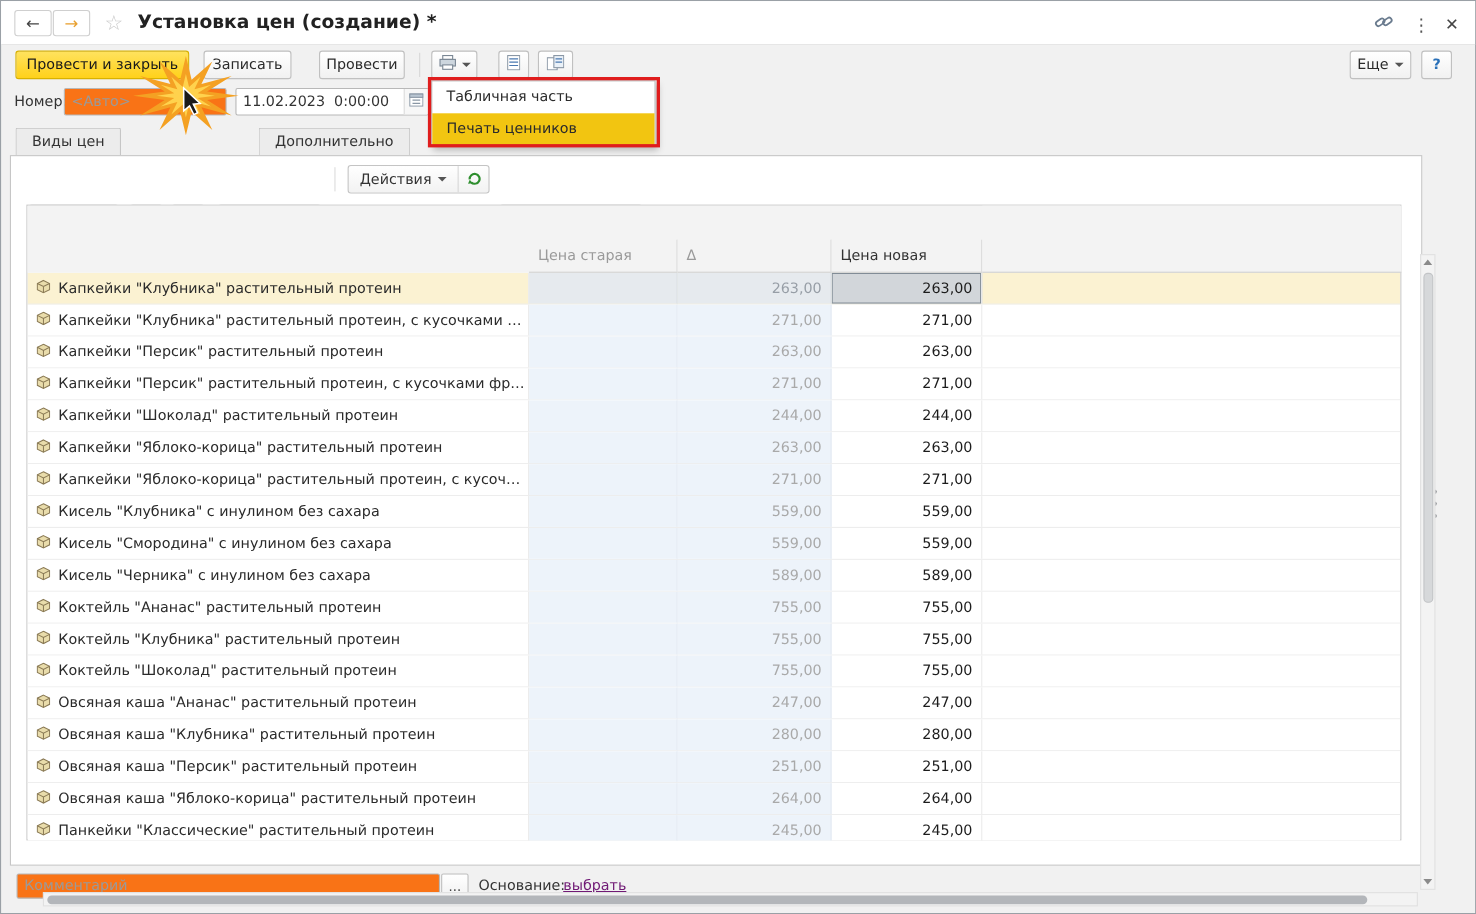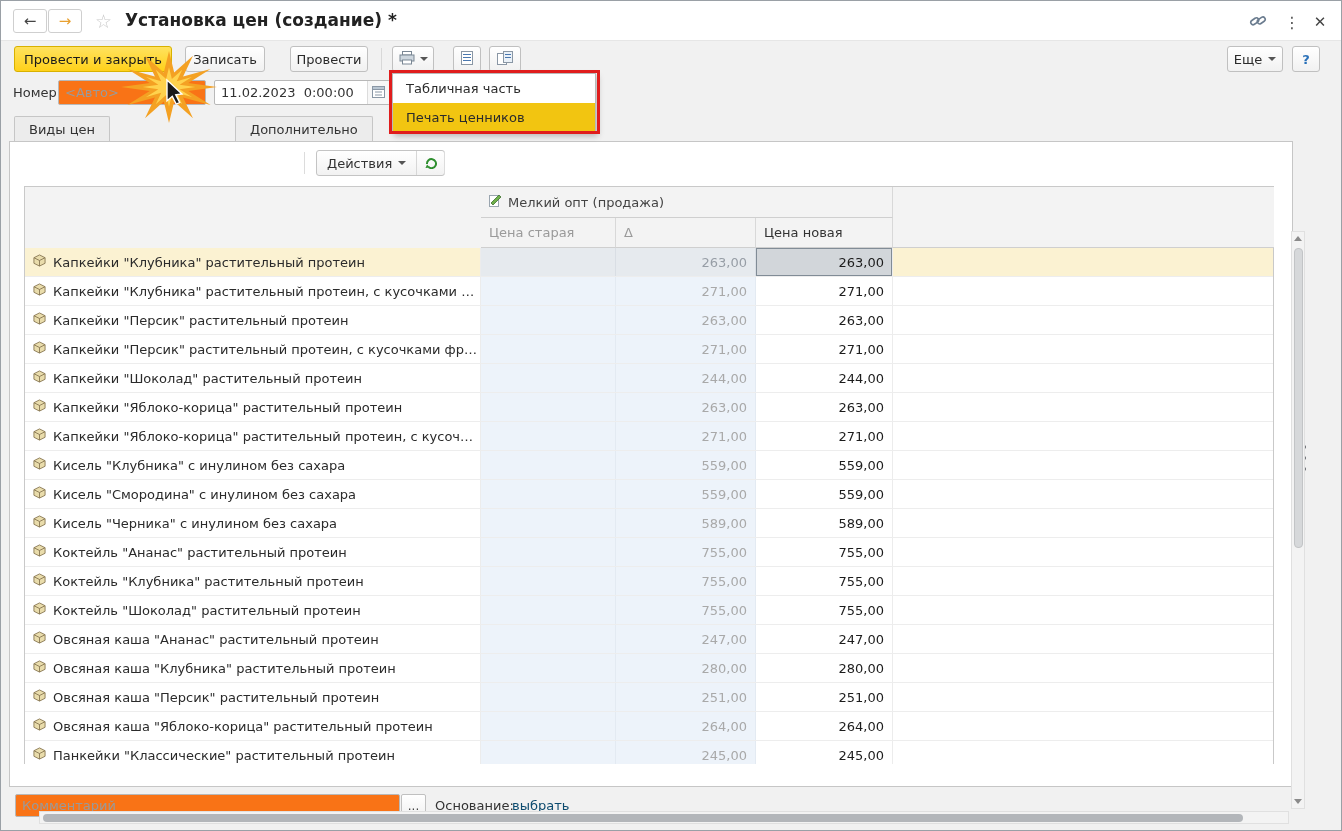--- a/index.html
+++ b/index.html
@@ -96,21 +96,21 @@
   .varrow.down { border-top:5px solid #8a8a8a; margin-top:auto; }
   .vthumb { position:absolute; top:16px; left:2px; width:9px; height:300px; background:#d6d8da; border:1px solid #c2c4c6; border-radius:4px; cursor:pointer; }
 
   .splitter-dots { position:absolute; left:1301px; top:444px; display:flex; flex-direction:column; gap:7px; cursor:pointer; }
   .splitter-dots i { width:4px; height:4px; border-radius:50%; background:#5f6368; }
 
   
   .inp-comment { position:absolute; left:14px; top:793px; width:385px; height:23px; }
   .btn-dots { position:absolute; left:400px; top:793px; width:25px; height:23px; border:1px solid #c0c0c0; border-radius:2px; background:linear-gradient(#fff,#f1f1f1); display:flex; align-items:center; justify-content:center; cursor:pointer; font-size:12px; color:#444; }
   .basis-label { position:absolute; left:434px; top:797px; color:#333; }
-  .basis-link { position:absolute; left:511px; top:797px; color:#0c4a6e; text-decoration:underline; cursor:pointer; }
+  .basis-link { position:absolute; left:511px; top:797px; color:#701a75; text-decoration:underline; cursor:pointer; }
 
   
   .menu { position:absolute; left:391px; top:72px; width:204px; background:#fff; border:1px solid #b9b9b9; box-shadow:2px 3px 6px rgba(0,0,0,.25); z-index:30; }
   .menu-item { height:29px; display:flex; align-items:center; padding-left:13px; cursor:pointer; color:#2b2b2b; white-space:nowrap; }
   .menu-item.hl { background:#f2c511; }
   .red-box { position:absolute; left:388px; top:69px; width:211px; height:64px; border:3px solid #e01d1d; z-index:35; pointer-events:none; }
   .burst { position:absolute; left:118px; top:46px; width:100px; height:80px; z-index:40; pointer-events:none; }
 </style>
 </head>
 <body>
@@ -248,29 +248,20 @@
               <path d="M1.5 13 L6 12.5 L3 9.5 Z" fill="#2f8f2f"></path>
             </svg>
         </span>
       </div>
     </div>
     <div class="vsep-p2"></div>
     <div class="pbtn pb-order">Порядок колонок</div>
 
     <div class="tbl">
       <div class="thead">
-        <div class="hcell h-group">
-          <span>
-            <svg width="13" height="13" viewBox="0 0 13 13">
-                <rect x="0.5" y="1.5" width="9" height="11" fill="#fff" stroke="#9aa5af"></rect>
-                <path d="M4 11 L12 3 L10 1 L2 9 Z" fill="#6fb04a" stroke="#3e7030" stroke-width="0.8"></path>
-              </svg>
-          </span>
-          <span>Мелкий опт (продажа)</span>
-        </div>
         <div class="hcell h-old">Цена старая</div>
         <div class="hcell h-delta">Δ</div>
         <div class="hcell h-new">Цена новая</div>
         <div class="hcell h-fill"></div>
       </div>
       <div class="tbody">
           <div class="trow selected">
     <div class="cell c-name">
       <span class="pkg">
         <svg width="13" height="13" viewBox="0 0 14 14">

